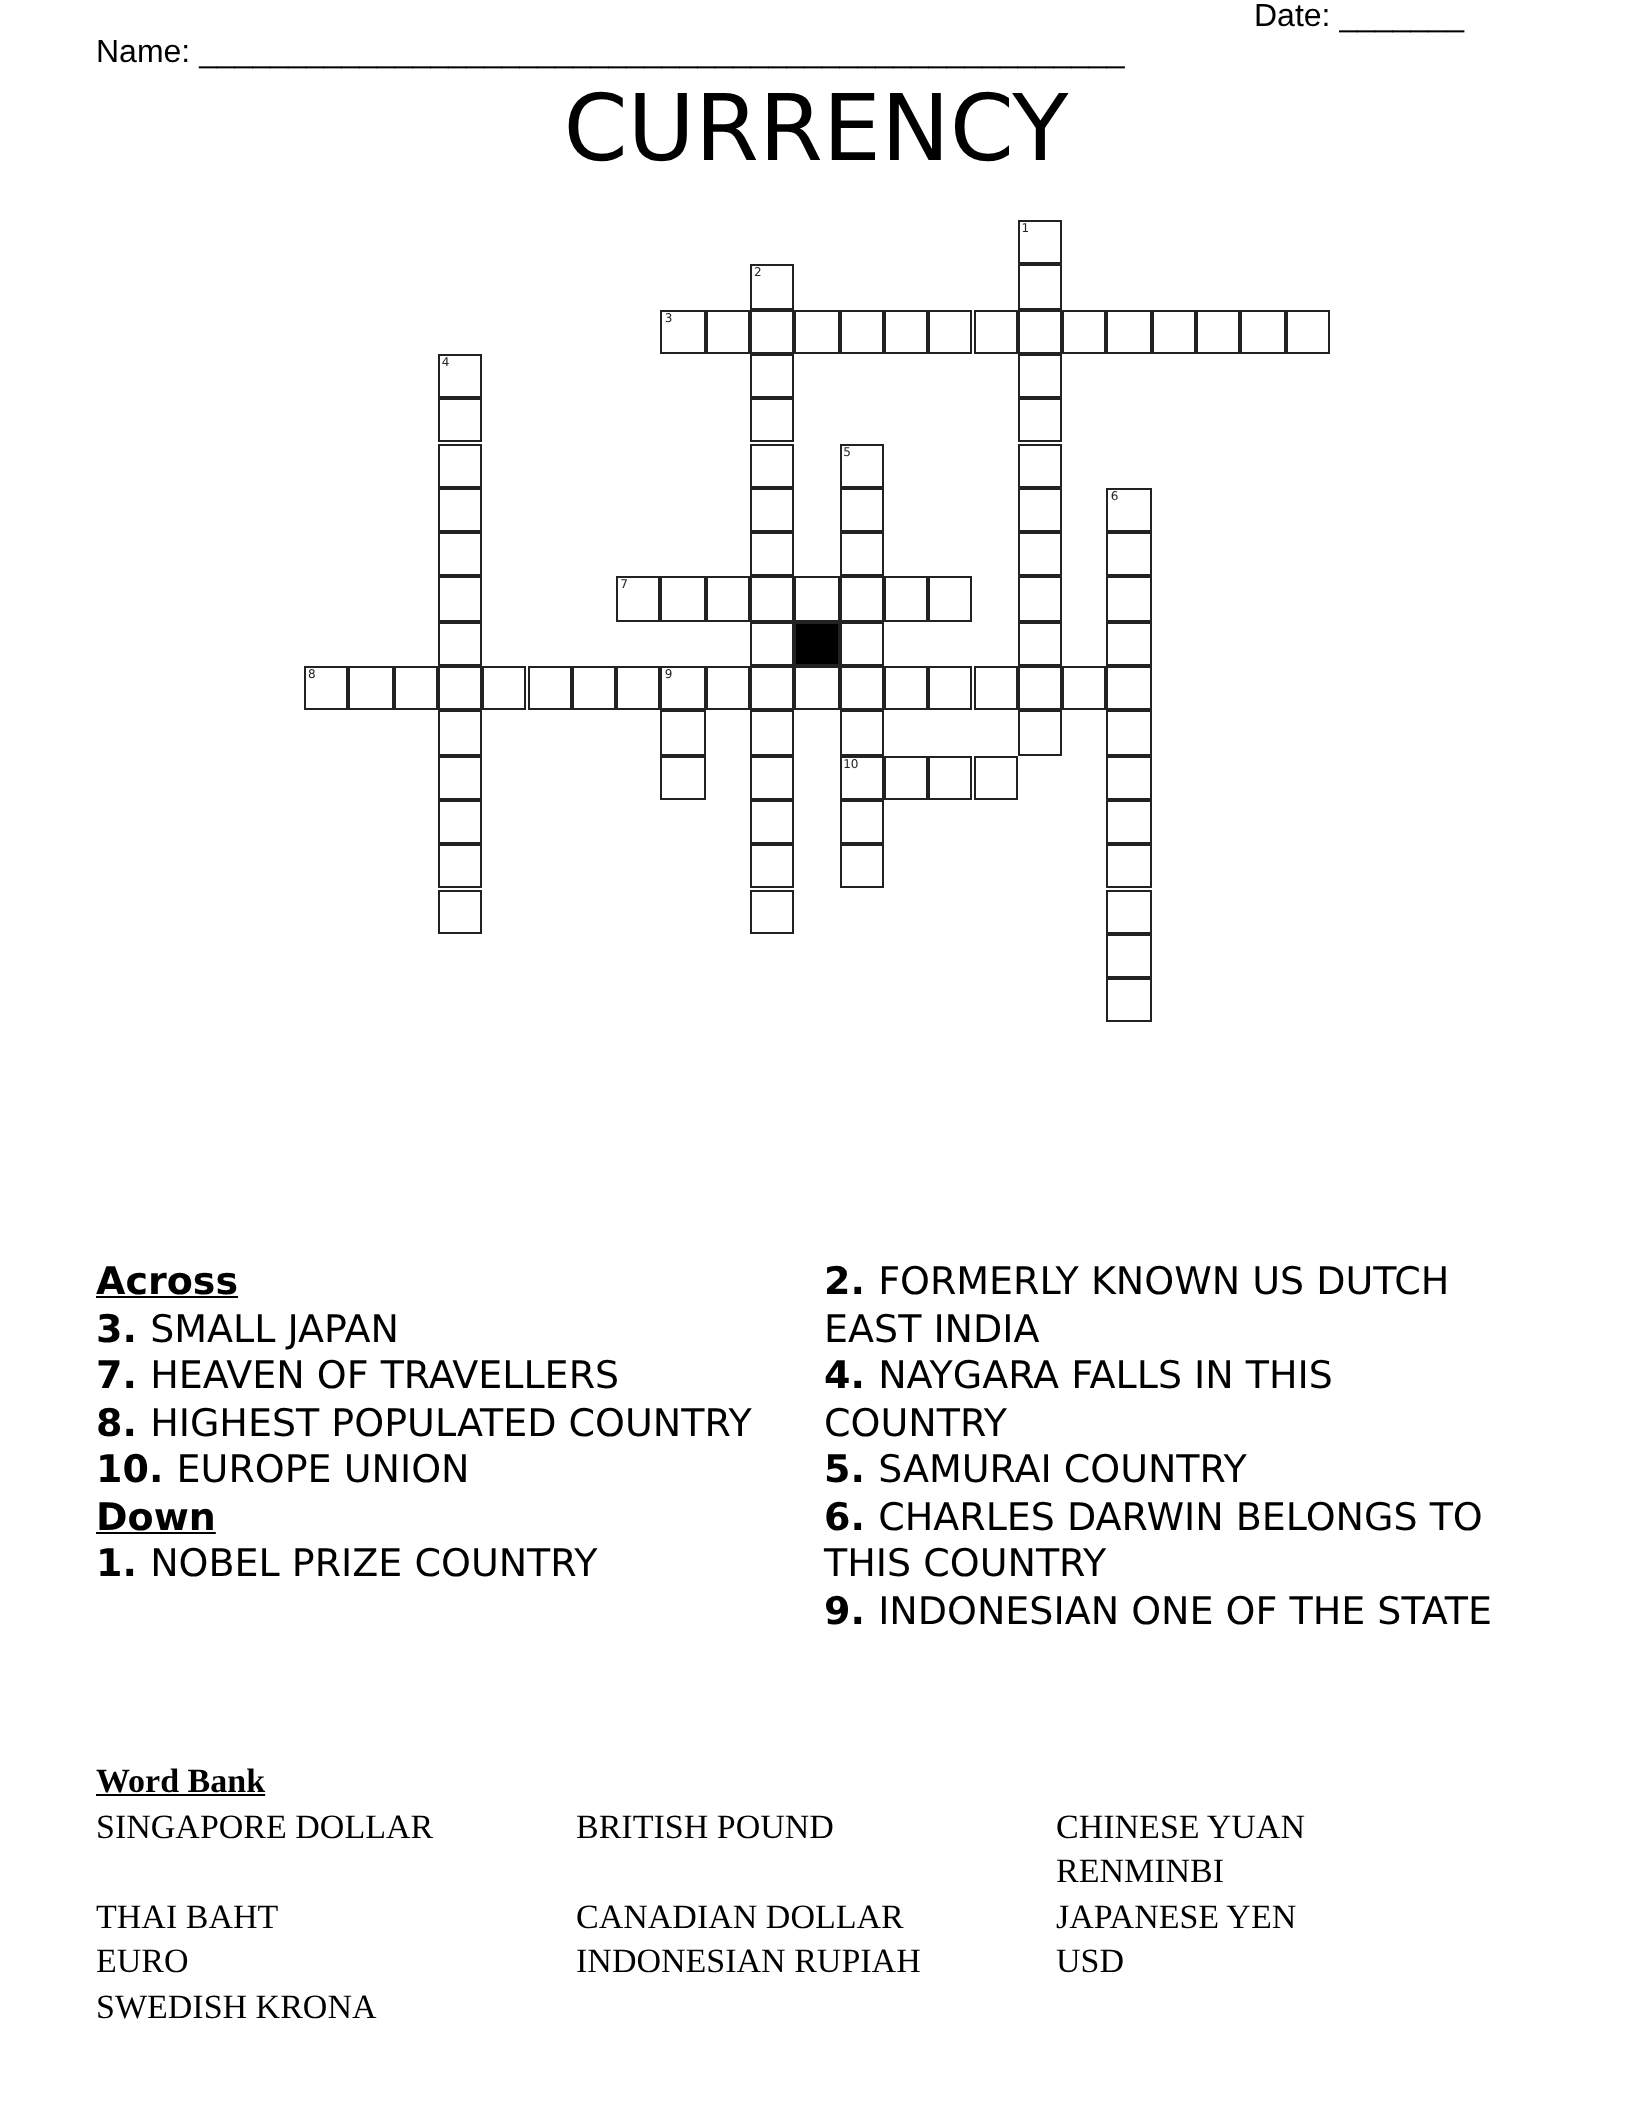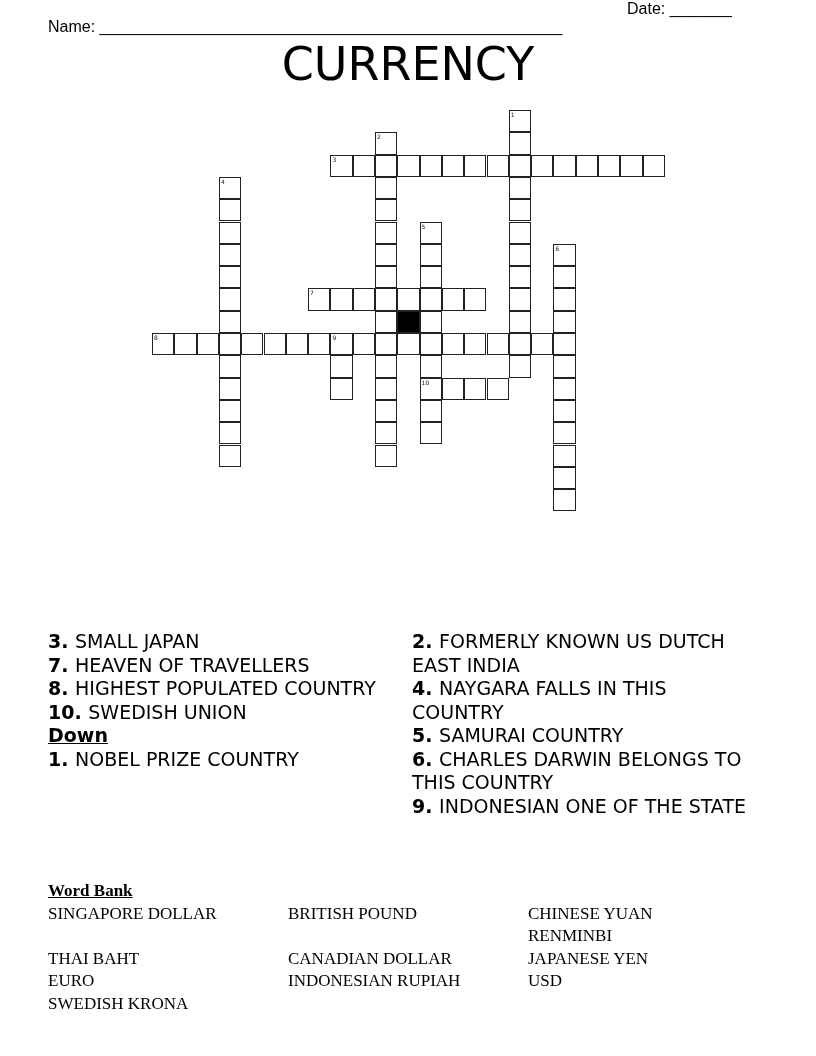--- a/index.html
+++ b/index.html
@@ -154,25 +154,26 @@
     <div class="cell" style="left: 531.1px; top: 333px;"></div>
     <div class="cell" style="left: 330.4px; top: 355.3px;"></div>
     <div class="cell" style="left: 330.4px; top: 377.6px;"></div>
     <div class="cell" style="left: 441.9px; top: 377.6px;"></div>
     <div class="cell" style="left: 464.2px; top: 377.6px;"></div>
     <div class="cell" style="left: 486.5px; top: 377.6px;"></div>
     <div class="cell black" style="left: 397.3px; top: 310.7px;"></div>
   </div>
 
 <div class="clues col-left">
+  <div class="heading">Across</div>
   <div id="across-list">
       <div class="clue"><b>3. </b><span>SMALL JAPAN</span></div>
       <div class="clue"><b>7. </b><span>HEAVEN OF TRAVELLERS</span></div>
       <div class="clue"><b>8. </b><span>HIGHEST POPULATED COUNTRY</span></div>
-      <div class="clue"><b>10. </b><span>SWEDISH UNION</span></div>
+      <div class="clue"><b>10. </b><span>EUROPE UNION</span></div>
     </div>
   <div class="heading">Down</div>
   <div id="down-left-list">
       <div class="clue"><b>1. </b><span>NOBEL PRIZE COUNTRY</span></div>
     </div>
 </div>
 
 <div class="clues col-right">
   <div id="down-right-list">
       <div class="clue"><b>2. </b><span>FORMERLY KNOWN US DUTCH EAST INDIA</span></div>

